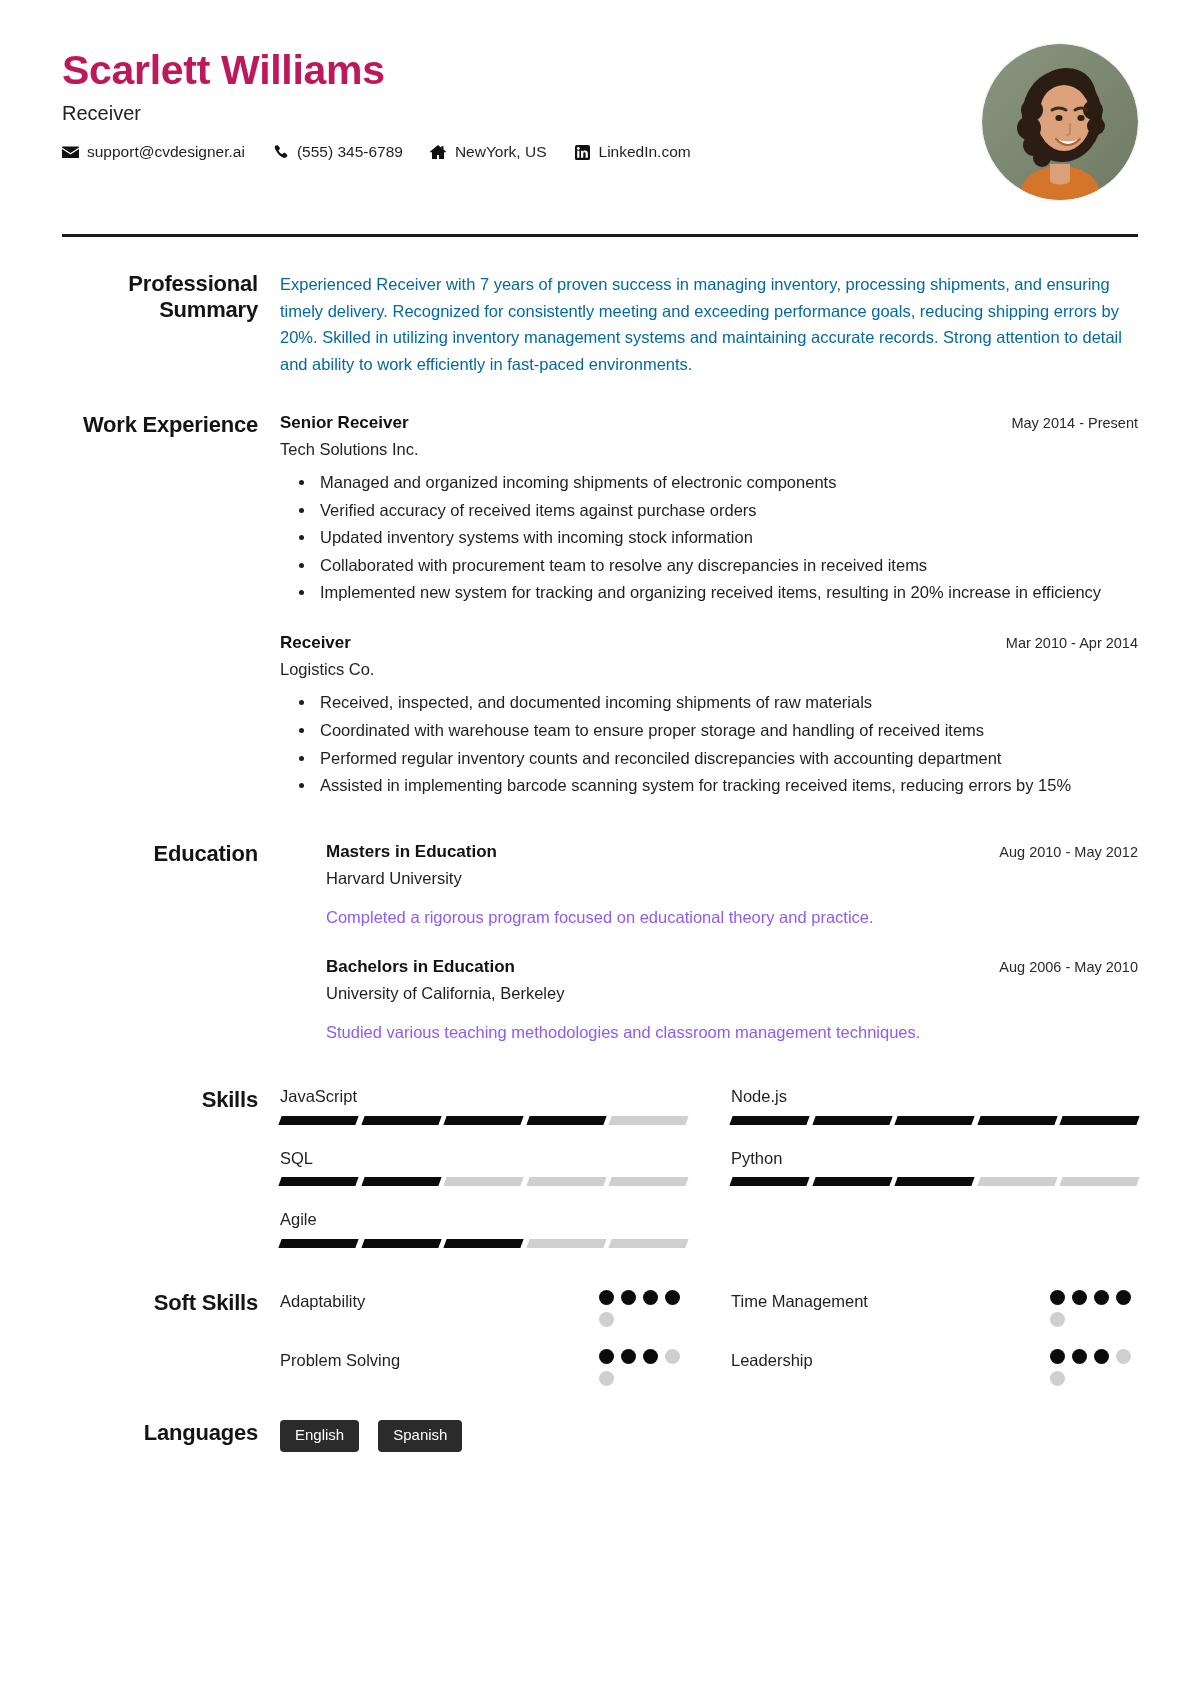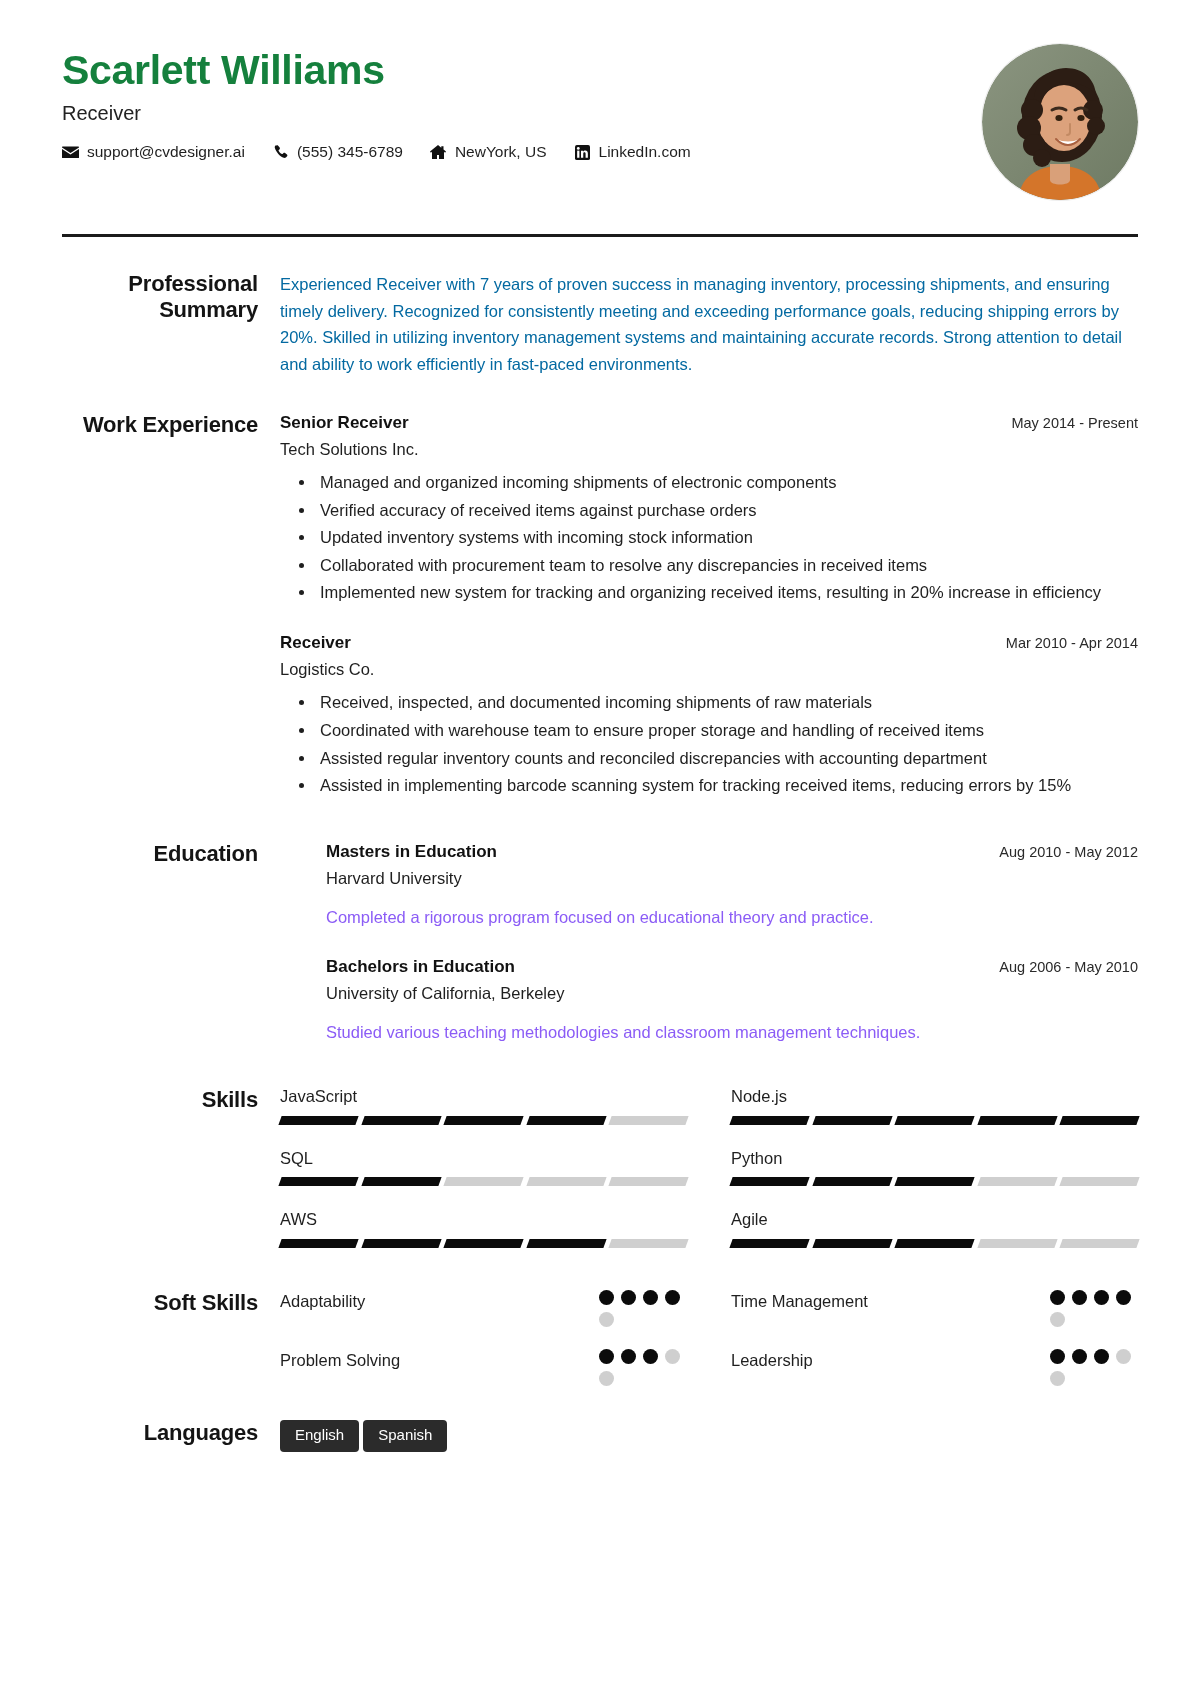--- a/index.html
+++ b/index.html
@@ -27,21 +27,21 @@
     justify-content: space-between;
     padding: 0 10px 0 10px;
   }
   .header-left { padding-top: 6px; }
   .full-name {
     font-size: 41px;
     font-weight: bold;
     letter-spacing: -0.3px;
     line-height: 1.08;
     margin: 0 0 10px 0;
-    color: #15803d;
+    color: #be185d;
   }
   .job-title {
     font-size: 20px;
     font-weight: normal;
     color: #222;
     margin: 0 0 20px 0;
     line-height: 1.1;
   }
   .contacts {
     display: flex;
@@ -216,21 +216,21 @@
   .dot {
     width: 15px;
     height: 15px;
     border-radius: 50%;
     background: #cfcfcf;
     flex: 0 0 15px;
   }
   .dot.on { background: #0b0b0b; }
 
   
-  .lang-list { display: flex; gap: 4px; flex-wrap: wrap; }
+  .lang-list { display: flex; gap: 19px; flex-wrap: wrap; }
   .lang-chip {
     background: #2b2b2b;
     color: #ffffff;
     font-size: 15px;
     padding: 7px 15px 8px 15px;
     border-radius: 4px;
     line-height: 1.1;
   }
 </style>
 </head>
@@ -360,21 +360,21 @@
 
       <div class="entry">
         <div class="entry-head">
           <div class="entry-title">Receiver</div>
           <div class="entry-date">Mar 2010 - Apr 2014</div>
         </div>
         <div class="entry-org">Logistics Co.</div>
         <ul class="bullets">
           <li>Received, inspected, and documented incoming shipments of raw materials</li>
           <li>Coordinated with warehouse team to ensure proper storage and handling of received items</li>
-          <li>Assisted regular inventory counts and reconciled discrepancies with accounting department</li>
+          <li>Performed regular inventory counts and reconciled discrepancies with accounting department</li>
           <li>Assisted in implementing barcode scanning system for tracking received items, reducing errors by 15%</li>
         </ul>
       </div>
 
     </div>
   </div>
 
   <div class="section" style="margin-top:40px;gap:46px;">
     <div class="section-label">Education</div>
     <div class="section-body">
@@ -438,30 +438,20 @@
             <div class="skill-name">Python</div>
             <div class="skill-bar">
               <div class="skill-seg on"></div>
               <div class="skill-seg on"></div>
               <div class="skill-seg on"></div>
               <div class="skill-seg"></div>
               <div class="skill-seg"></div>
             </div>
           </div>
           <div class="skill-item">
-            <div class="skill-name">AWS</div>
-            <div class="skill-bar">
-              <div class="skill-seg on"></div>
-              <div class="skill-seg on"></div>
-              <div class="skill-seg on"></div>
-              <div class="skill-seg on"></div>
-              <div class="skill-seg"></div>
-            </div>
-          </div>
-          <div class="skill-item">
             <div class="skill-name">Agile</div>
             <div class="skill-bar">
               <div class="skill-seg on"></div>
               <div class="skill-seg on"></div>
               <div class="skill-seg on"></div>
               <div class="skill-seg"></div>
               <div class="skill-seg"></div>
             </div>
           </div>
         </div>

